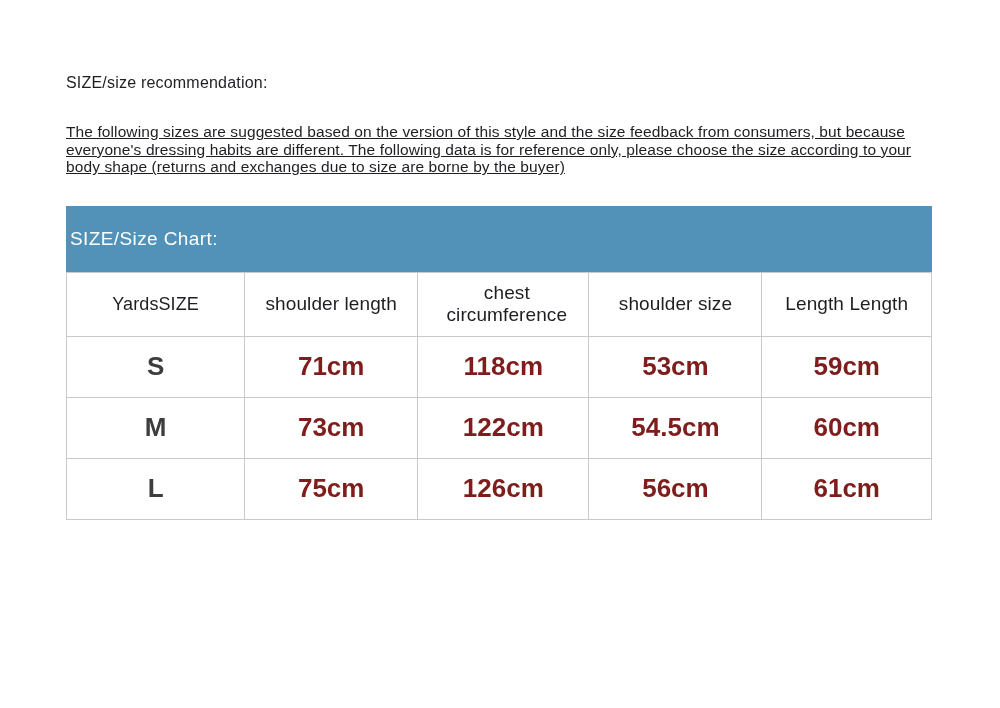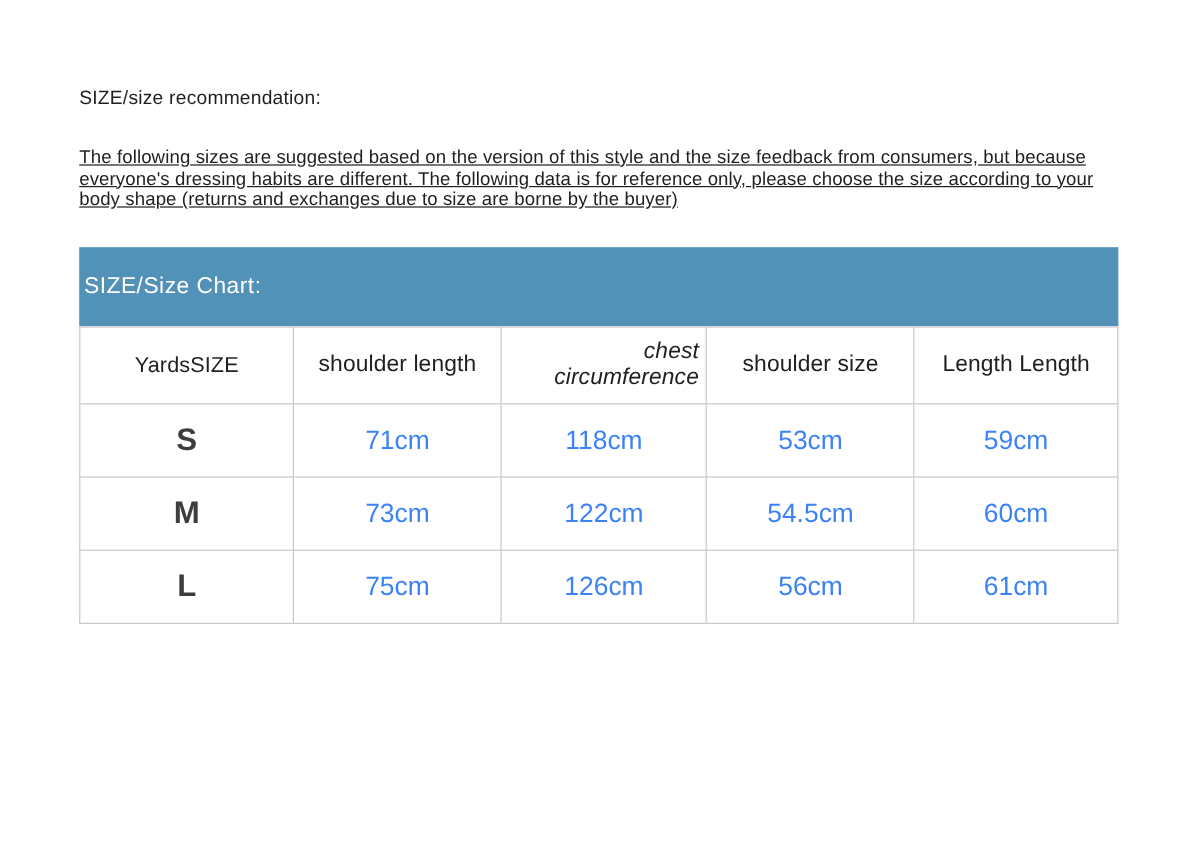--- a/index.html
+++ b/index.html
@@ -66,38 +66,37 @@
     height: 63px;
     font-size: 19px;
     font-weight: 400;
     color: #1f1f23;
     letter-spacing: 0.1px;
   }
   table.size-table thead th.col-size {
     font-size: 18px;
   }
   table.size-table thead th.left-wrap {
-    text-align: right;
+    text-align: center;
     padding-left: 13px;
     padding-right: 6px;
     line-height: 1.18;
-    font-style: italic;
   }
   table.size-table tbody tr {
     height: 61px;
   }
   table.size-table td.size-cell {
     font-size: 26px;
     font-weight: 600;
     color: #3d3d3f;
   }
   table.size-table td.value-cell {
-    font-size: 22px;
-    font-weight: 400;
-    color: #3b82f6;
+    font-size: 26px;
+    font-weight: 700;
+    color: #7f1d1d;
   }
 </style>
 </head>
 <body>
 
 <div class="page">
 
   <h1 class="page-title">SIZE/size recommendation:</h1>
 
   <p class="disclaimer">The following sizes are suggested based on the version of this style and the size feedback from consumers, but because everyone's dressing habits are different. The following data is for reference only, please choose the size according to your body shape (returns and exchanges due to size are borne by the buyer)</p>

